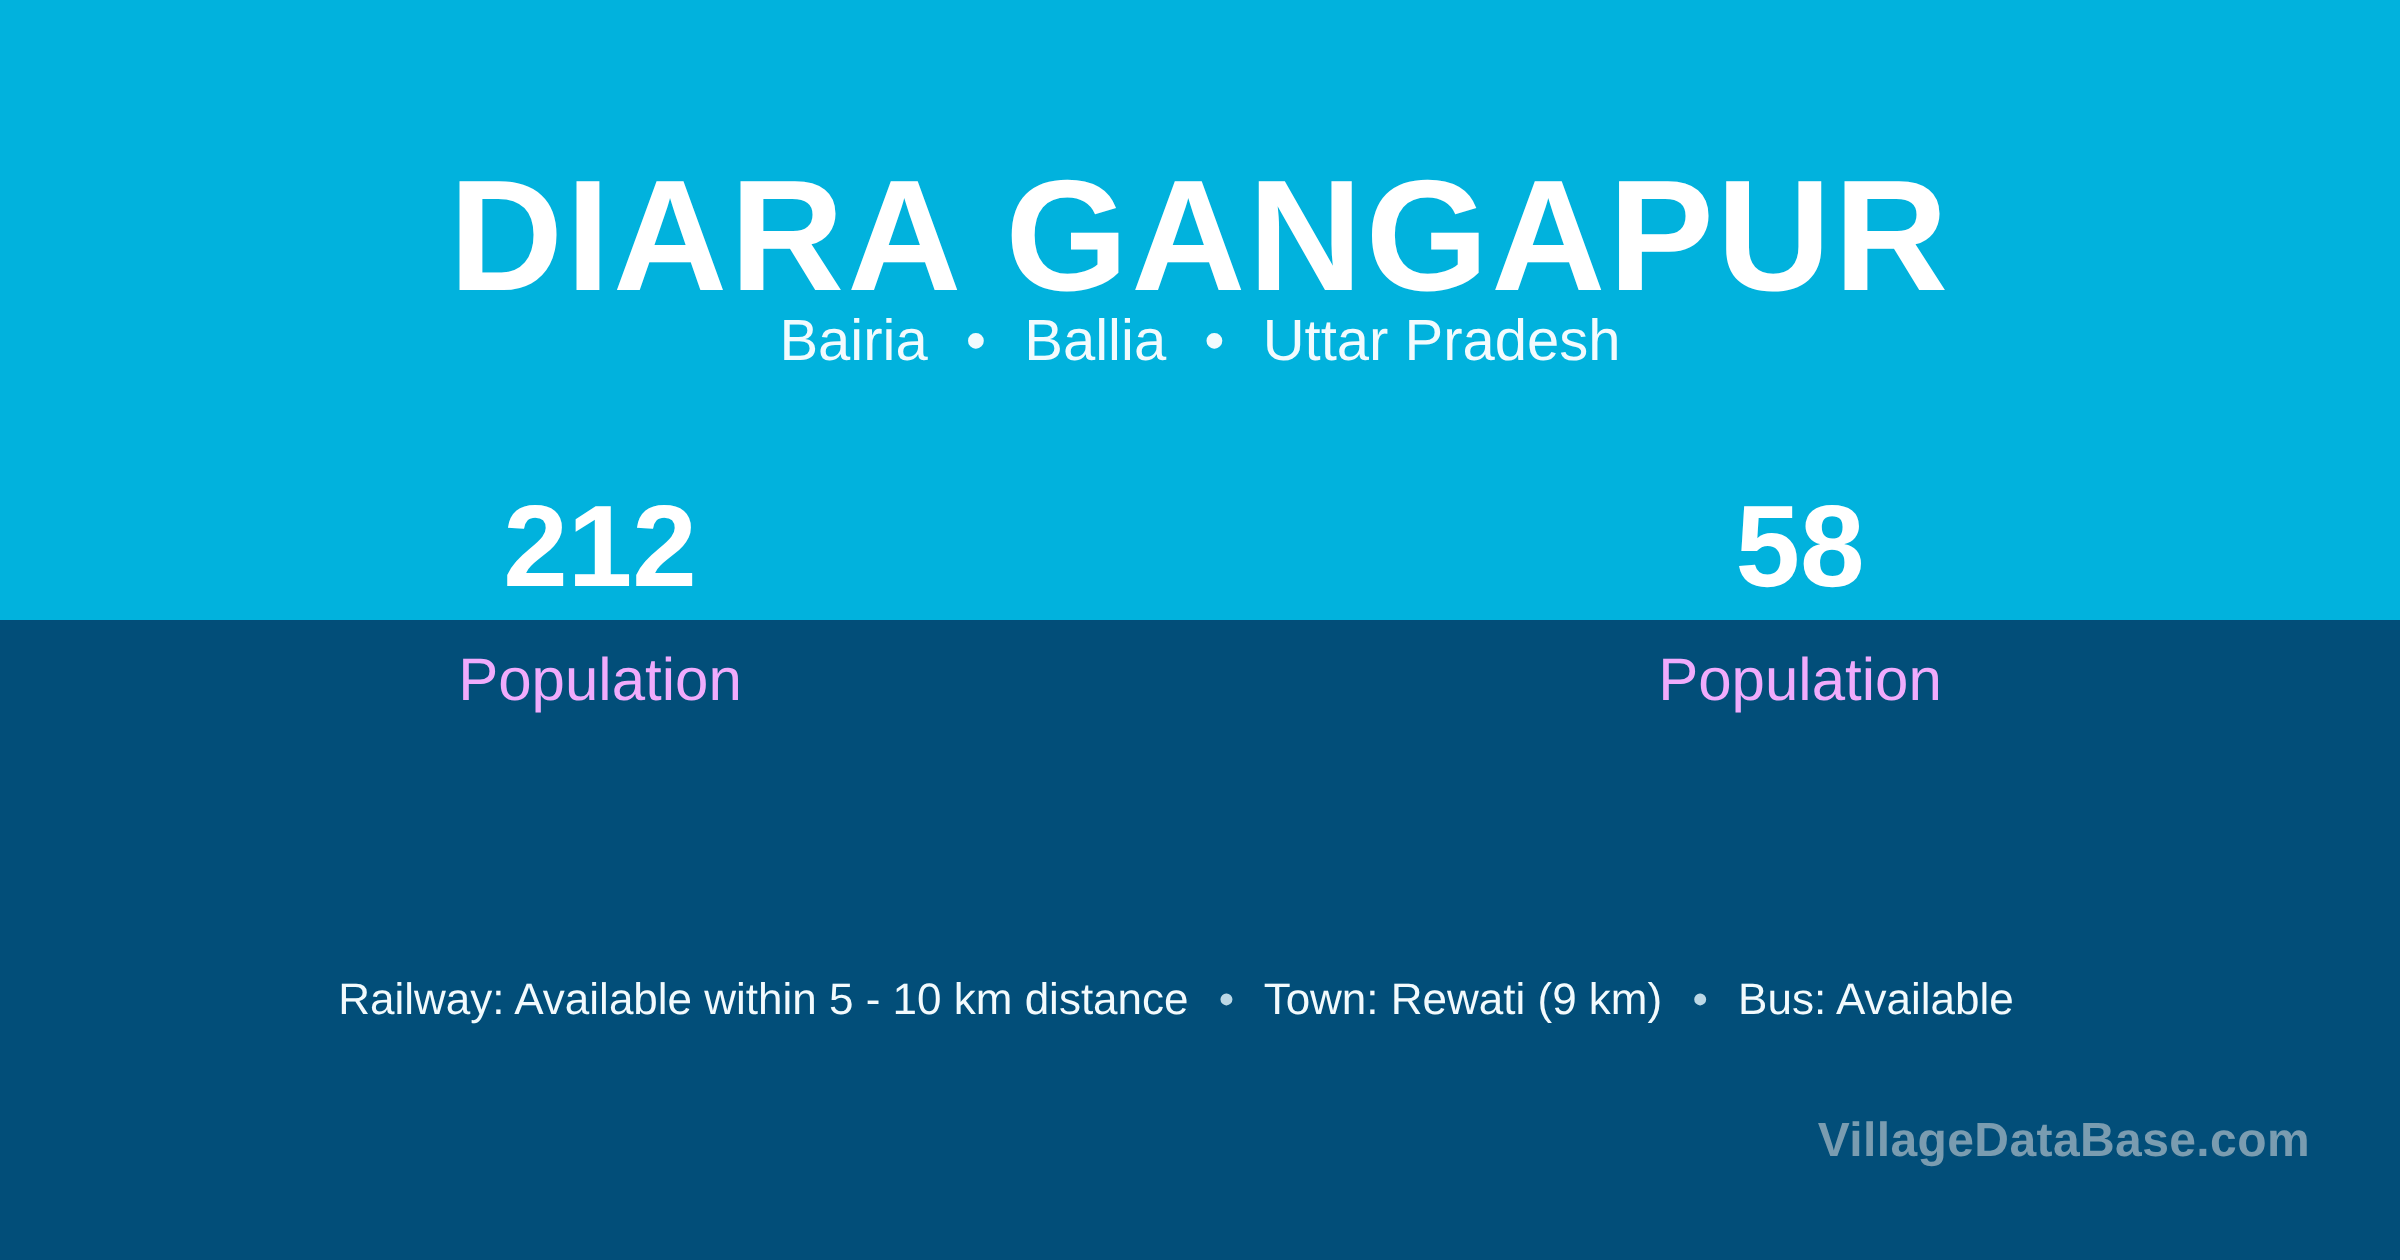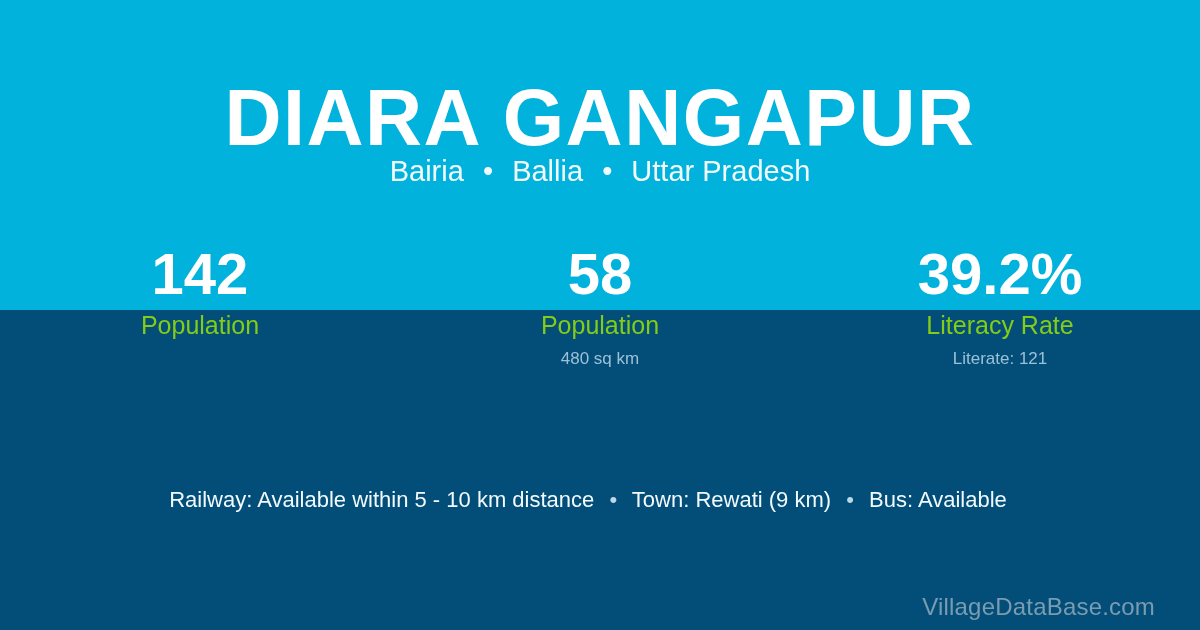--- a/index.html
+++ b/index.html
@@ -85,24 +85,24 @@
   }
   .stat-value {
     font-size: 58px;
     font-weight: 700;
     color: #ffffff;
     line-height: 62px;
     letter-spacing: 0px;
     white-space: nowrap;
   }
   .stat-label {
-    margin-top: 6px;
-    font-size: 25px;
+    margin-top: 22px;
+    font-size: 30px;
     font-weight: 400;
-    color: #84cc16;
+    color: #f0abfc;
     line-height: 28px;
     white-space: nowrap;
   }
   .stat-sub {
     margin-top: 10px;
     font-size: 17px;
     font-weight: 400;
     color: #9cc1d6;
     line-height: 20px;
     white-space: nowrap;
@@ -125,26 +125,25 @@
     padding: 0 9px;
     color: #bcd8e6;
   }
 
   
   .footer-brand {
     position: absolute;
     right: 45px;
     top: 557px;
     font-size: 24px;
-    font-weight: 400;
+    font-weight: 700;
     color: #7a9cb0;
     letter-spacing: 0.2px;
     line-height: 28px;
     white-space: nowrap;
-    margin-top: 36px;
   }
 </style>
 </head>
 <body>
 
 <div class="band-top"></div>
 <div class="band-bottom"></div>
 
 <div class="content">
 
@@ -155,35 +154,29 @@
       <span class="sep">•</span>
       <span>Ballia</span>
       <span class="sep">•</span>
       <span>Uttar Pradesh</span>
     </div>
   </div>
 
   <div class="stats">
 
     <div class="stat">
-      <div class="stat-value">142</div>
+      <div class="stat-value">212</div>
       <div class="stat-label">Population</div>
     </div>
 
     <div class="stat">
       <div class="stat-value">58</div>
       <div class="stat-label">Population</div>
-      <div class="stat-sub">480 sq km</div>
     </div>
 
-    <div class="stat">
-      <div class="stat-value">39.2%</div>
-      <div class="stat-label">Literacy Rate</div>
-      <div class="stat-sub">Literate: 121</div>
-    </div>
 
   </div>
 
   <div class="amenities">
     <span>Railway: Available within 5 - 10 km distance</span>
     <span class="sep">•</span>
     <span>Town: Rewati (9 km)</span>
     <span class="sep">•</span>
     <span>Bus: Available</span>
   </div>

